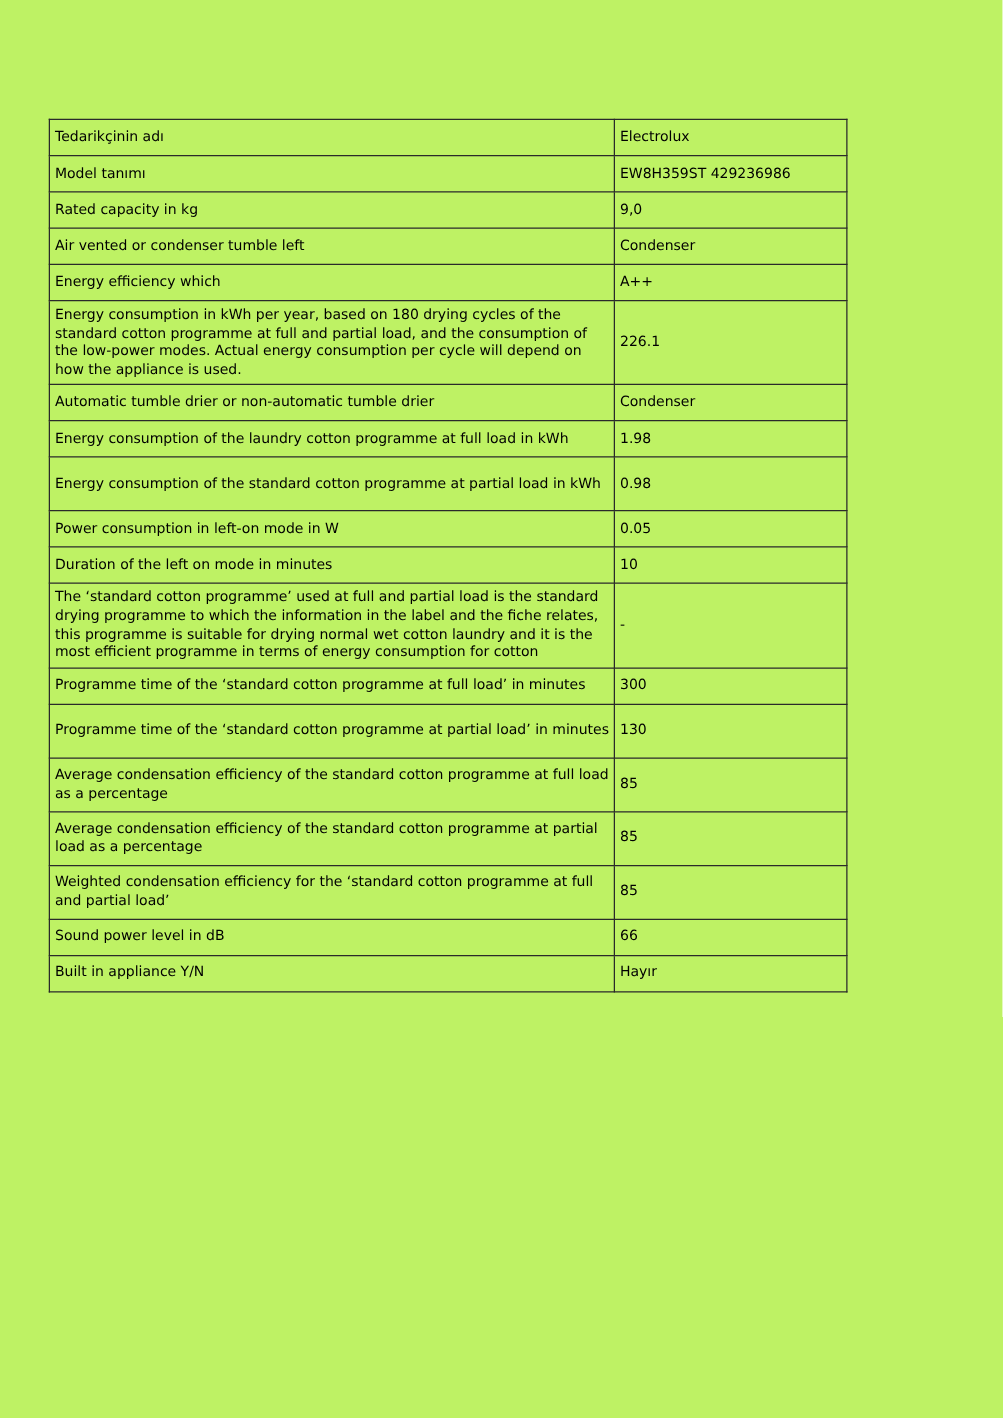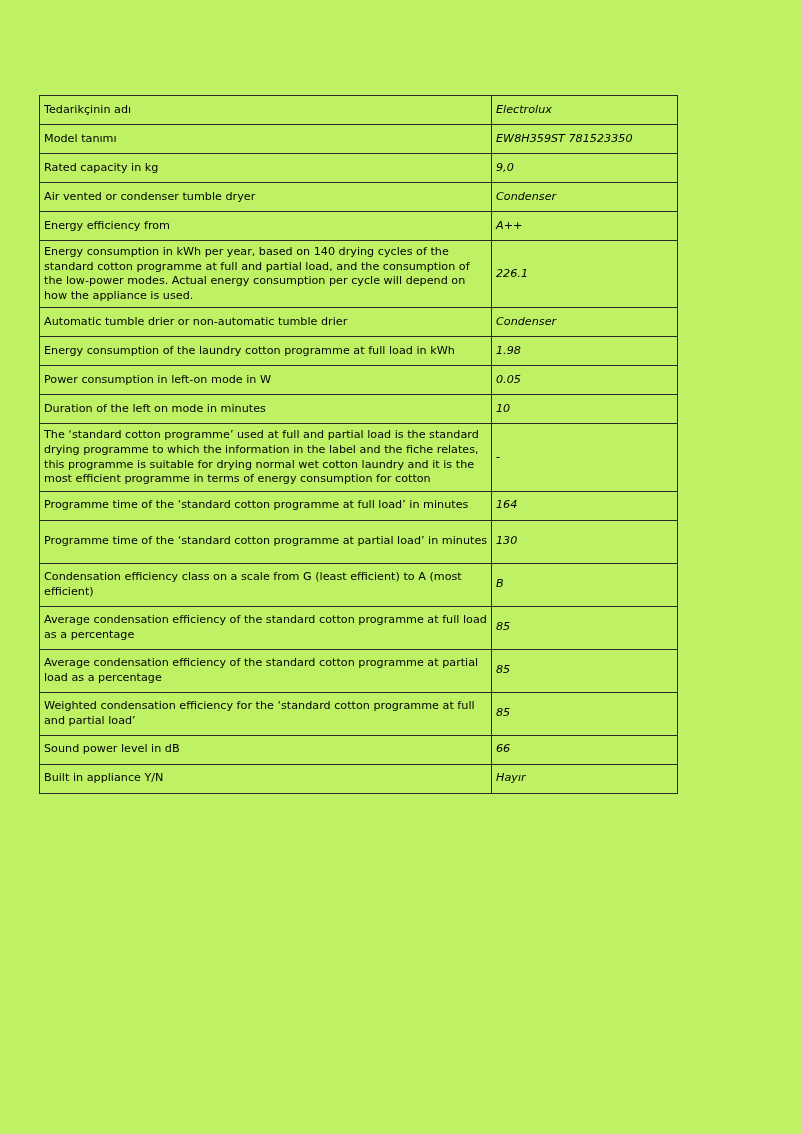--- a/index.html
+++ b/index.html
@@ -48,21 +48,20 @@
     text-align: left;
     word-wrap: break-word;
     hyphens: none;
   }
   .fiche-table td.label-cell {
     padding-left: 4px;
     padding-right: 3px;
   }
   .fiche-table td.value-cell {
     padding-left: 4px;
-    font-style: italic;
   }
   
   .fiche-table tr.r-single td { height: 20px; }
   .fiche-table tr.r-double td { height: 34px; }
 </style>
 </head>
 <body>
 
 <div class="page">
   <table class="fiche-table">
@@ -70,69 +69,69 @@
       <col class="col-label">
       <col class="col-value">
     </colgroup>
     <tbody>
         <tr class="r-single">
           <td class="label-cell">Tedarikçinin adı</td>
           <td class="value-cell">Electrolux</td>
         </tr>
         <tr class="r-single">
           <td class="label-cell">Model tanımı</td>
-          <td class="value-cell">EW8H359ST 781523350</td>
+          <td class="value-cell">EW8H359ST 429236986</td>
         </tr>
         <tr class="r-single">
           <td class="label-cell">Rated capacity in kg</td>
           <td class="value-cell">9,0</td>
         </tr>
         <tr class="r-single">
-          <td class="label-cell">Air vented or condenser tumble dryer</td>
+          <td class="label-cell">Air vented or condenser tumble left</td>
           <td class="value-cell">Condenser</td>
         </tr>
         <tr class="r-single">
-          <td class="label-cell">Energy efficiency from</td>
+          <td class="label-cell">Energy efficiency which</td>
           <td class="value-cell">A++</td>
         </tr>
         <tr class="r-double">
-          <td class="label-cell">Energy consumption in kWh per year, based on 140 drying cycles of the standard cotton programme at full and partial load, and the consumption of the low-power modes. Actual energy consumption per cycle will depend on how the appliance is used.</td>
+          <td class="label-cell">Energy consumption in kWh per year, based on 180 drying cycles of the standard cotton programme at full and partial load, and the consumption of the low-power modes. Actual energy consumption per cycle will depend on how the appliance is used.</td>
           <td class="value-cell">226.1</td>
         </tr>
         <tr class="r-single">
           <td class="label-cell">Automatic tumble drier or non-automatic tumble drier</td>
           <td class="value-cell">Condenser</td>
         </tr>
         <tr class="r-single">
           <td class="label-cell">Energy consumption of the laundry cotton programme at full load in kWh</td>
           <td class="value-cell">1.98</td>
+        </tr>
+        <tr class="r-double">
+          <td class="label-cell">Energy consumption of the standard cotton programme at partial load in kWh</td>
+          <td class="value-cell">0.98</td>
         </tr>
         <tr class="r-single">
           <td class="label-cell">Power consumption in left-on mode in W</td>
           <td class="value-cell">0.05</td>
         </tr>
         <tr class="r-single">
           <td class="label-cell">Duration of the left on mode in minutes</td>
           <td class="value-cell">10</td>
         </tr>
         <tr class="r-double">
           <td class="label-cell">The ‘standard cotton programme’ used at full and partial load is the standard drying programme to which the information in the label and the fiche relates, this programme is suitable for drying normal wet cotton laundry and it is the most efficient programme in terms of energy consumption for cotton</td>
           <td class="value-cell">-</td>
         </tr>
         <tr class="r-single">
           <td class="label-cell">Programme time of the ‘standard cotton programme at full load’ in minutes</td>
-          <td class="value-cell">164</td>
+          <td class="value-cell">300</td>
         </tr>
         <tr class="r-double">
           <td class="label-cell">Programme time of the ‘standard cotton programme at partial load’ in minutes</td>
           <td class="value-cell">130</td>
-        </tr>
-        <tr class="r-double">
-          <td class="label-cell">Condensation efficiency class on a scale from G (least efficient) to A (most efficient)</td>
-          <td class="value-cell">B</td>
         </tr>
         <tr class="r-double">
           <td class="label-cell">Average condensation efficiency of the standard cotton programme at full load as a percentage</td>
           <td class="value-cell">85</td>
         </tr>
         <tr class="r-double">
           <td class="label-cell">Average condensation efficiency of the standard cotton programme at partial load as a percentage</td>
           <td class="value-cell">85</td>
         </tr>
         <tr class="r-double">

